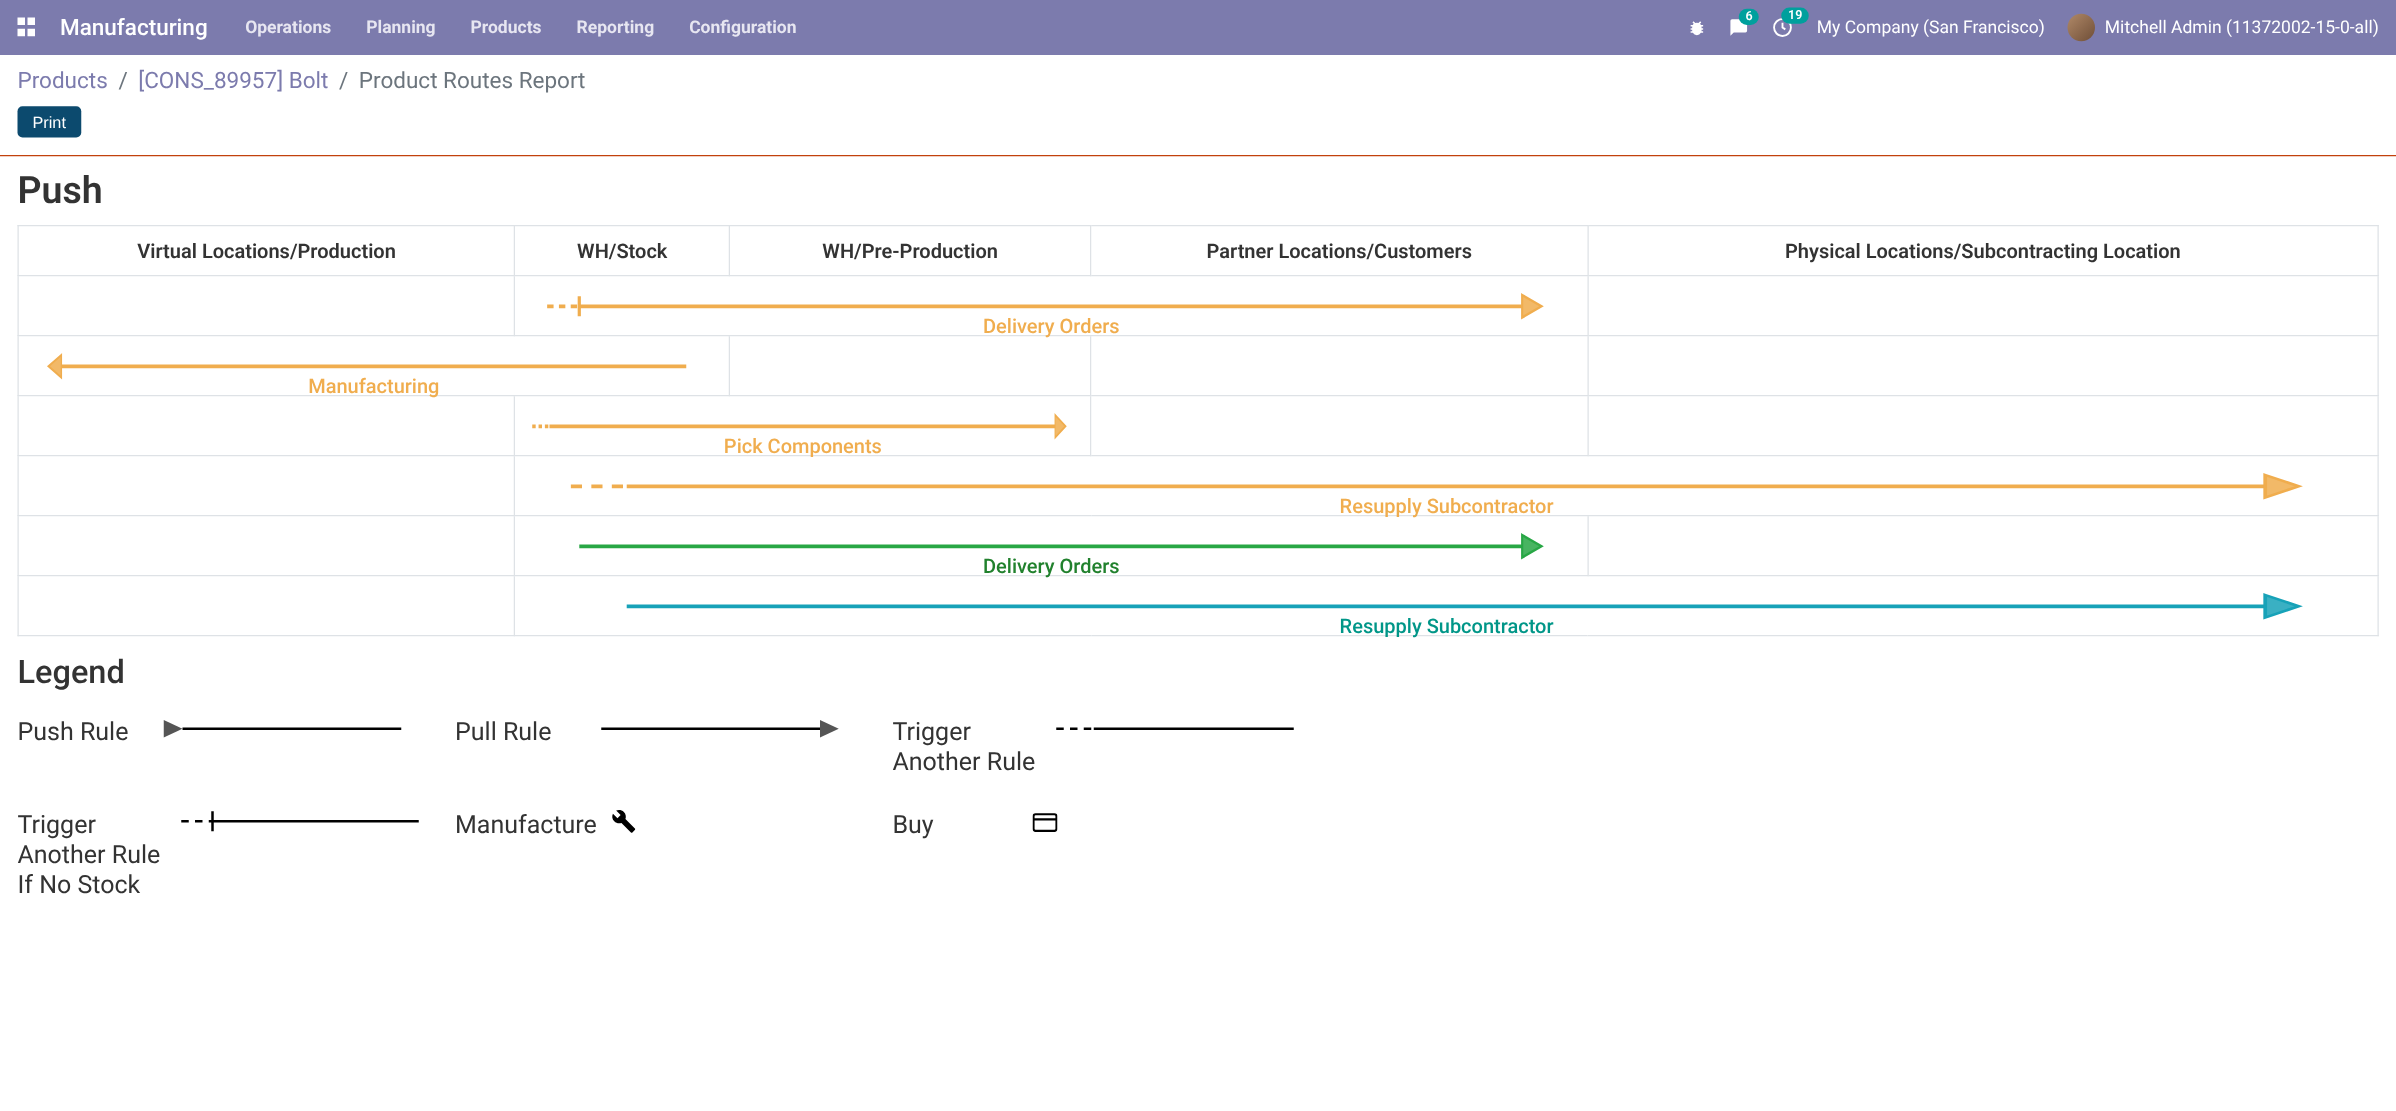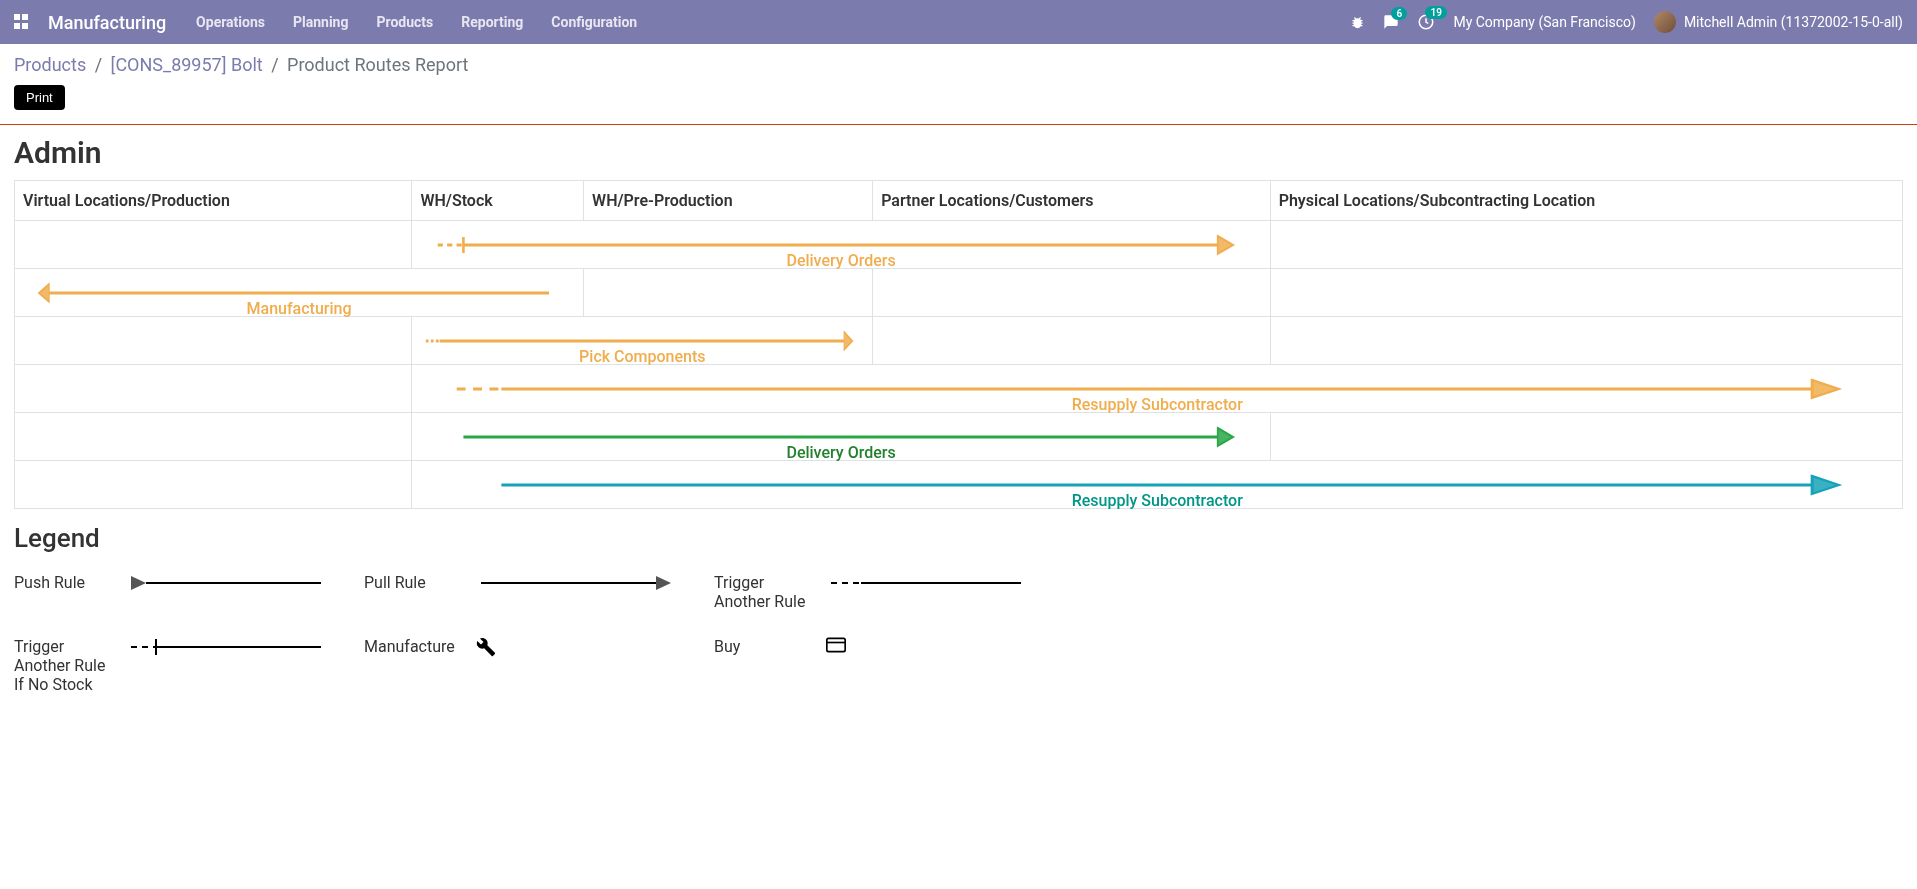--- a/index.html
+++ b/index.html
@@ -26,38 +26,38 @@
   .badge { position:absolute; top:-7px; left:8px; background:#00A09D; color:#fff; border-radius:8px; font-size:10px; padding:1px 5px; font-weight:600;}
   .company { cursor:pointer; font-size:14px;}
   .user { display:flex; align-items:center; gap:8px; cursor:pointer; font-size:14px;justify-content:flex-end;}
   .avatar { width:22px; height:22px; border-radius:50%; background:linear-gradient(135deg,#b08968,#6f4e37); display:inline-block;}
   
   
   .control-panel { padding: 10px 14px 14px 14px; border-bottom:1px solid #c2410c;}
   .breadcrumb { font-size:18px; color:#6c757d; margin-bottom:10px;}
   .breadcrumb a { color:#7C7BAD; text-decoration:none; cursor:pointer;}
   .breadcrumb .sep { margin:0 4px; color:#6c757d;}
-  .btn { background:#000000; color:#fff; border:none; padding:5px 12px; border-radius:4px; font-size:13px; cursor:pointer;}
+  .btn { background:#0c4a6e; color:#fff; border:none; padding:5px 12px; border-radius:4px; font-size:13px; cursor:pointer;}
   
   
   .report { padding: 10px 14px 30px 14px; }
   .report h1 { font-size:30px; font-weight:600; margin-bottom:10px;}
   table.routes { width:100%; border-collapse:collapse; table-layout:fixed;}
   table.routes th, table.routes td { border:1px solid #dee2e6; }
-  table.routes th { font-size:16px; font-weight:600; padding:10px 8px; text-align:left;}
+  table.routes th { font-size:16px; font-weight:600; padding:10px 8px; text-align:center;}
   table.routes td { height:48px; padding:0; position:relative;}
   .route-label { text-align:center; font-size:16px; font-weight:500; position:absolute; left:0; right:0; bottom:-22px;}
   .orange { color:#F0AD4E; }
   .green { color:#21812d; }
   .teal { color:#009688; }
   
   
   .legend { padding: 14px; }
   .legend h2 { font-size:26px; font-weight:500; margin-bottom:20px;}
-  .legend-grid { display:grid; grid-template-columns: repeat(3, 340px); row-gap:26px; column-gap:10px; font-size:16px;}
+  .legend-grid { display:grid; grid-template-columns: repeat(3, 340px); row-gap:26px; column-gap:10px; font-size:20px;}
   .legend-item { display:flex; align-items:flex-start; gap:12px;}
   .legend-item .lbl { min-width:100px; }
   .legend-svg { flex:0 0 auto;}
 </style>
 </head>
 <body>
 
 <div class="navbar">
   <div class="apps-icon">
     <span></span>
@@ -105,21 +105,21 @@
     <a>Products</a>
     <span class="sep">/</span>
     <a>[CONS_89957] Bolt</a>
     <span class="sep">/</span>
     <span>Product Routes Report</span>
   </div>
   <button class="btn">Print</button>
 </div>
 
 <div class="report">
-  <h1>Admin</h1>
+  <h1>Push</h1>
   <table class="routes">
     <colgroup>
       <col style="width:22%">
         <col style="width:9.5%">
         <col style="width:16%">
         <col style="width:22%">
         <col style="width:35%">
     </colgroup>
     <thead>
       <tr>

